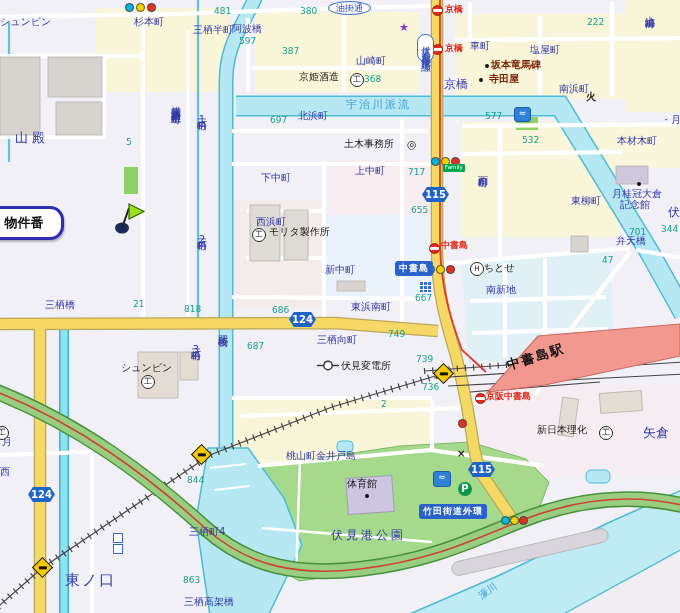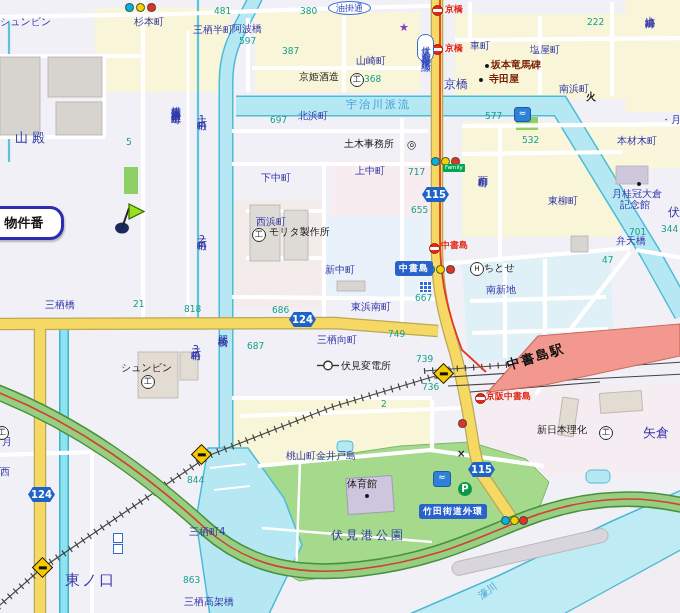--- a/index.html
+++ b/index.html
@@ -209,21 +209,21 @@
 <div class="lbl t-blue" style="left:325px;top:265px">新中町</div>
 <div class="lbl t-blue" style="left:351px;top:302px">東浜南町</div>
 <div class="lbl t-blue" style="left:317px;top:335px">三栖向町</div>
 <div class="lbl t-blue" style="left:356px;top:56px">山崎町</div>
 <div class="lbl t-blue" style="left:286px;top:451px">桃山町金井戸島</div>
 <div class="lbl t-blue" style="left:470px;top:41px">車町</div>
 <div class="lbl t-blue" style="left:530px;top:45px">塩屋町</div>
 <div class="lbl t-blue" style="left:559px;top:84px">南浜町</div>
 <div class="lbl t-blue vert" style="left:644px;top:8px">上油掛町</div>
 <div class="lbl t-blue" style="left:617px;top:136px">本材木町</div>
-<div class="lbl t-blue" style="left:548px;top:196px">東柳町</div>
+<div class="lbl t-blue" style="left:571px;top:196px">東柳町</div>
 <div class="lbl t-blue vert" style="left:477px;top:168px">西柳町</div>
 <div class="lbl t-blue" style="left:486px;top:285px">南新地</div>
 <div class="lbl t-blue" style="left:643px;top:426px;font-size:13px">矢倉</div>
 <div class="lbl t-blue" style="left:661px;top:115px">・月</div>
 <div class="lbl t-blue" style="left:668px;top:206px;font-size:12px">伏</div>
 <div class="lbl t-blue" style="left:2px;top:437px">月</div>
 <div class="lbl t-blue" style="left:0px;top:467px">西</div>
 
 <div class="lbl t-blue" style="left:232px;top:24px">阿波橋</div>
 <div class="lbl t-blue" style="left:45px;top:300px">三栖橋</div>

